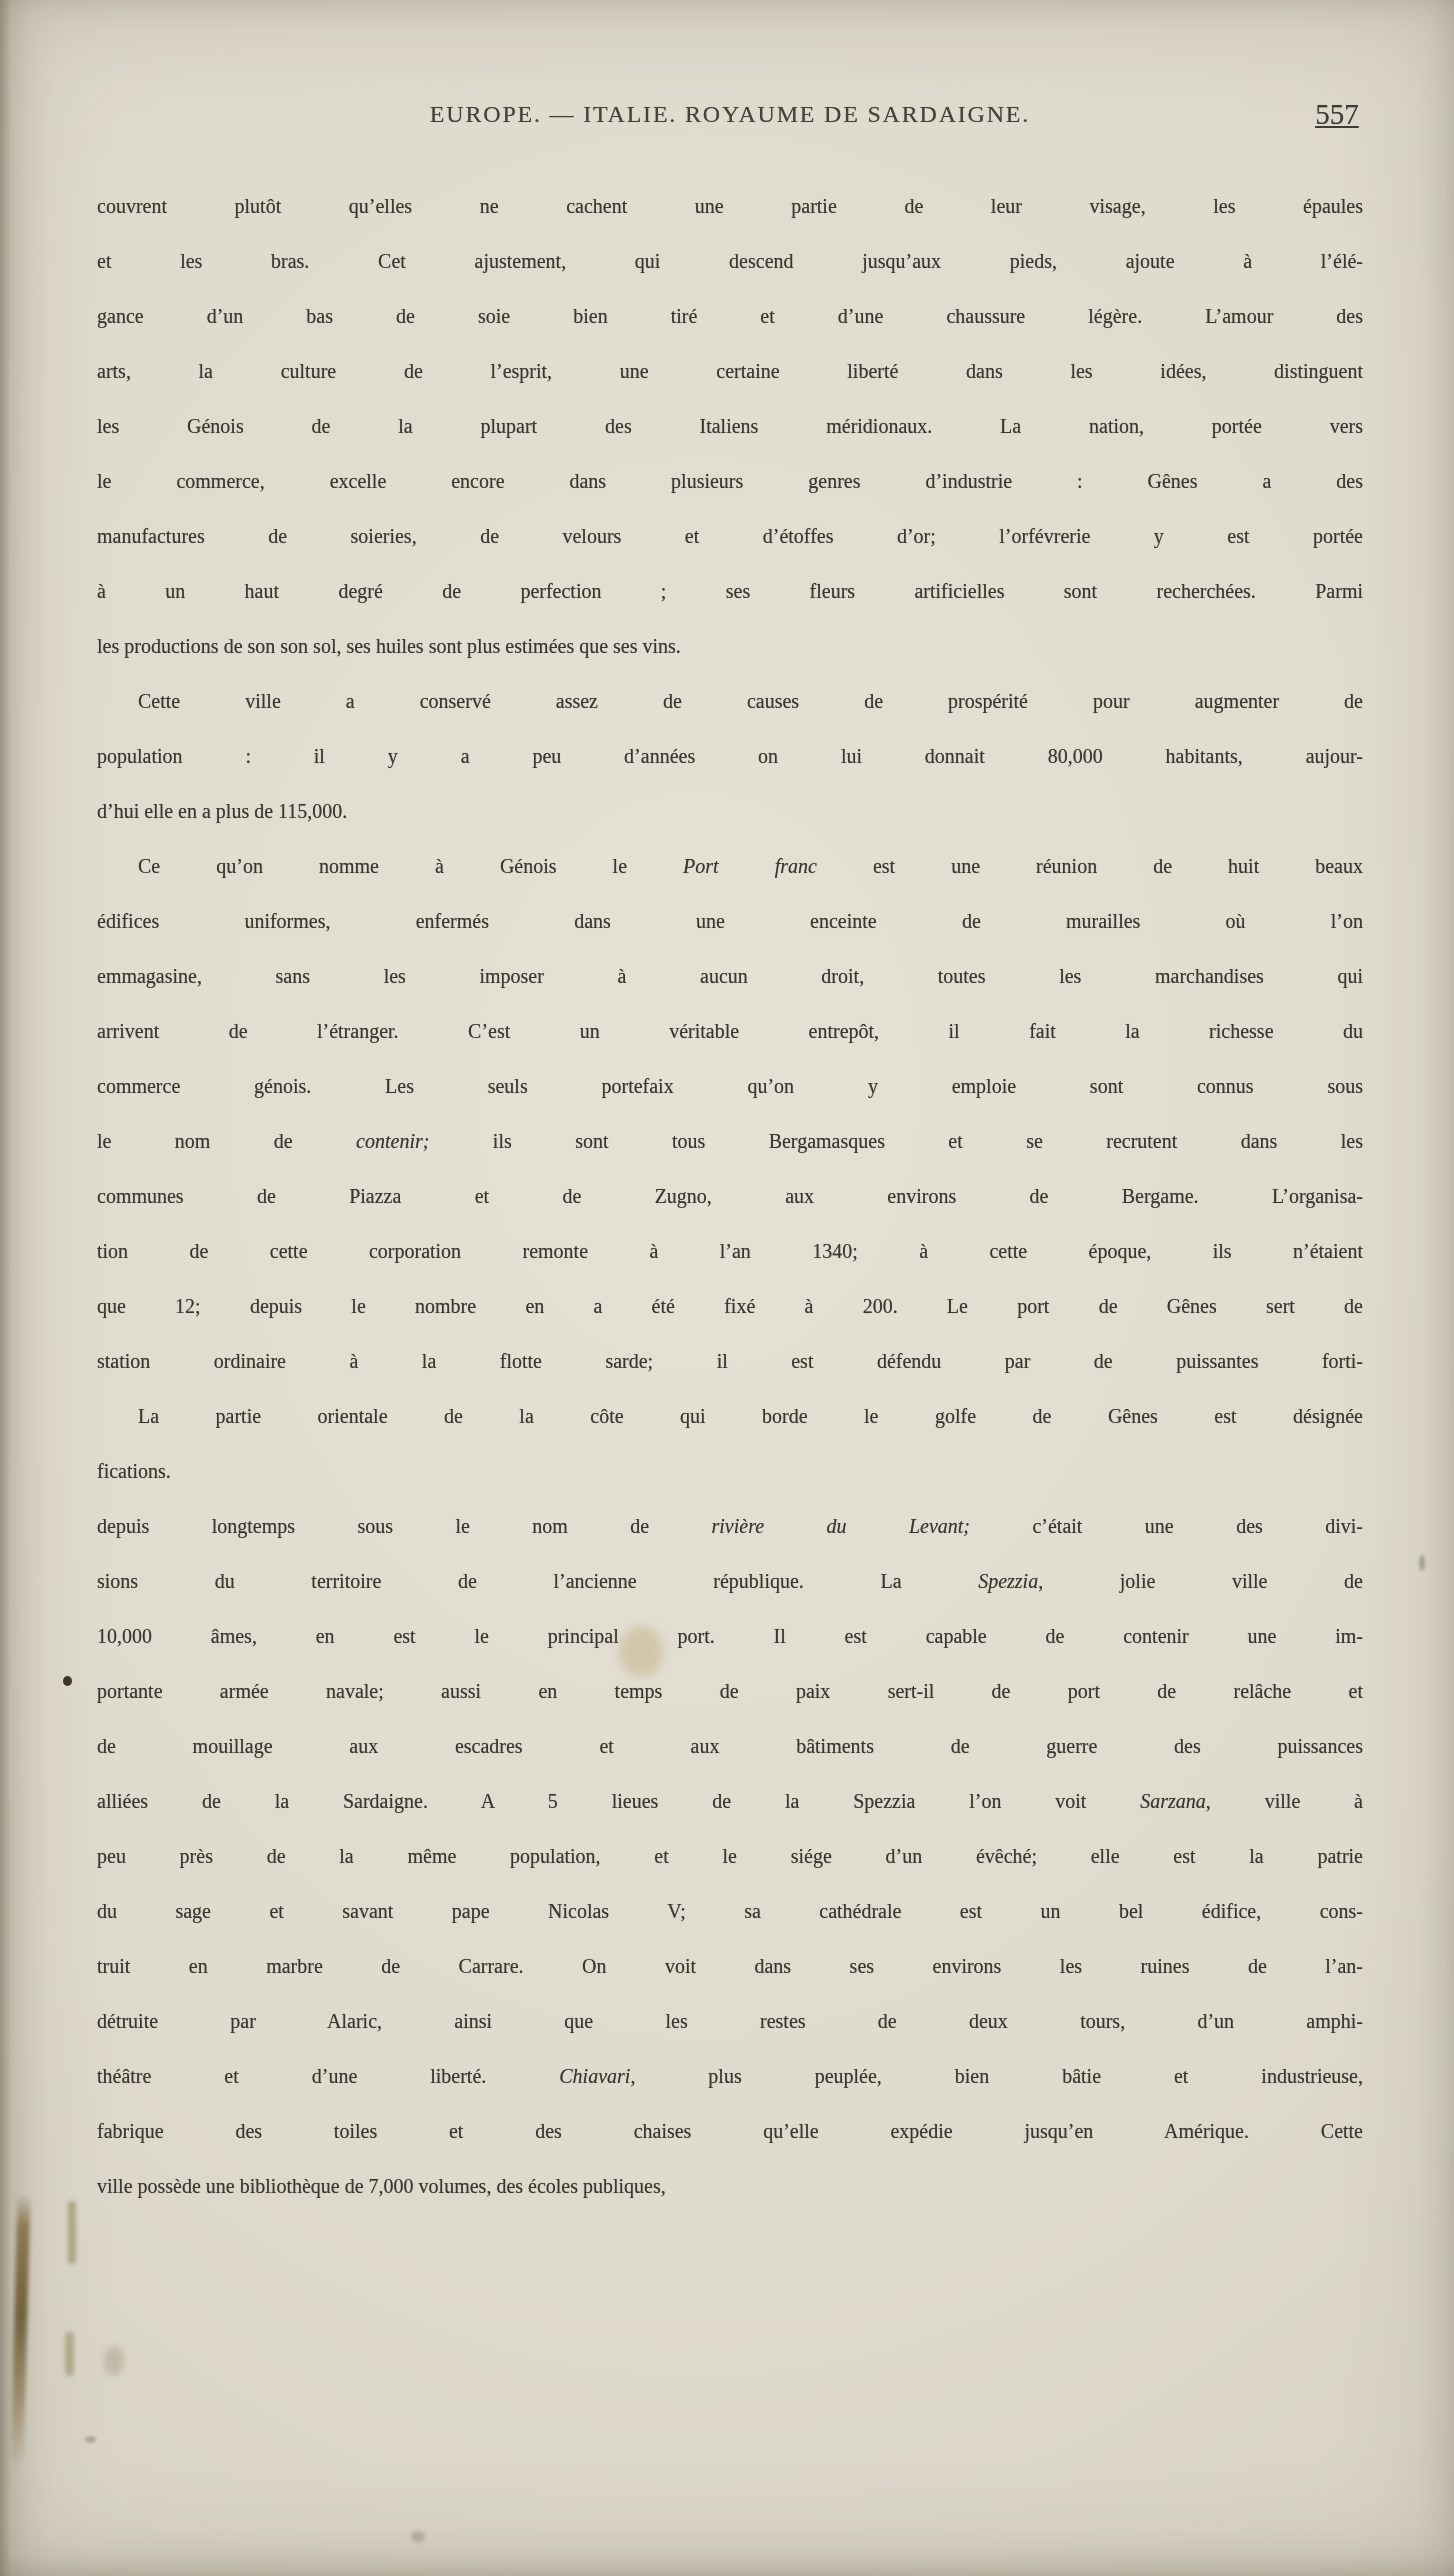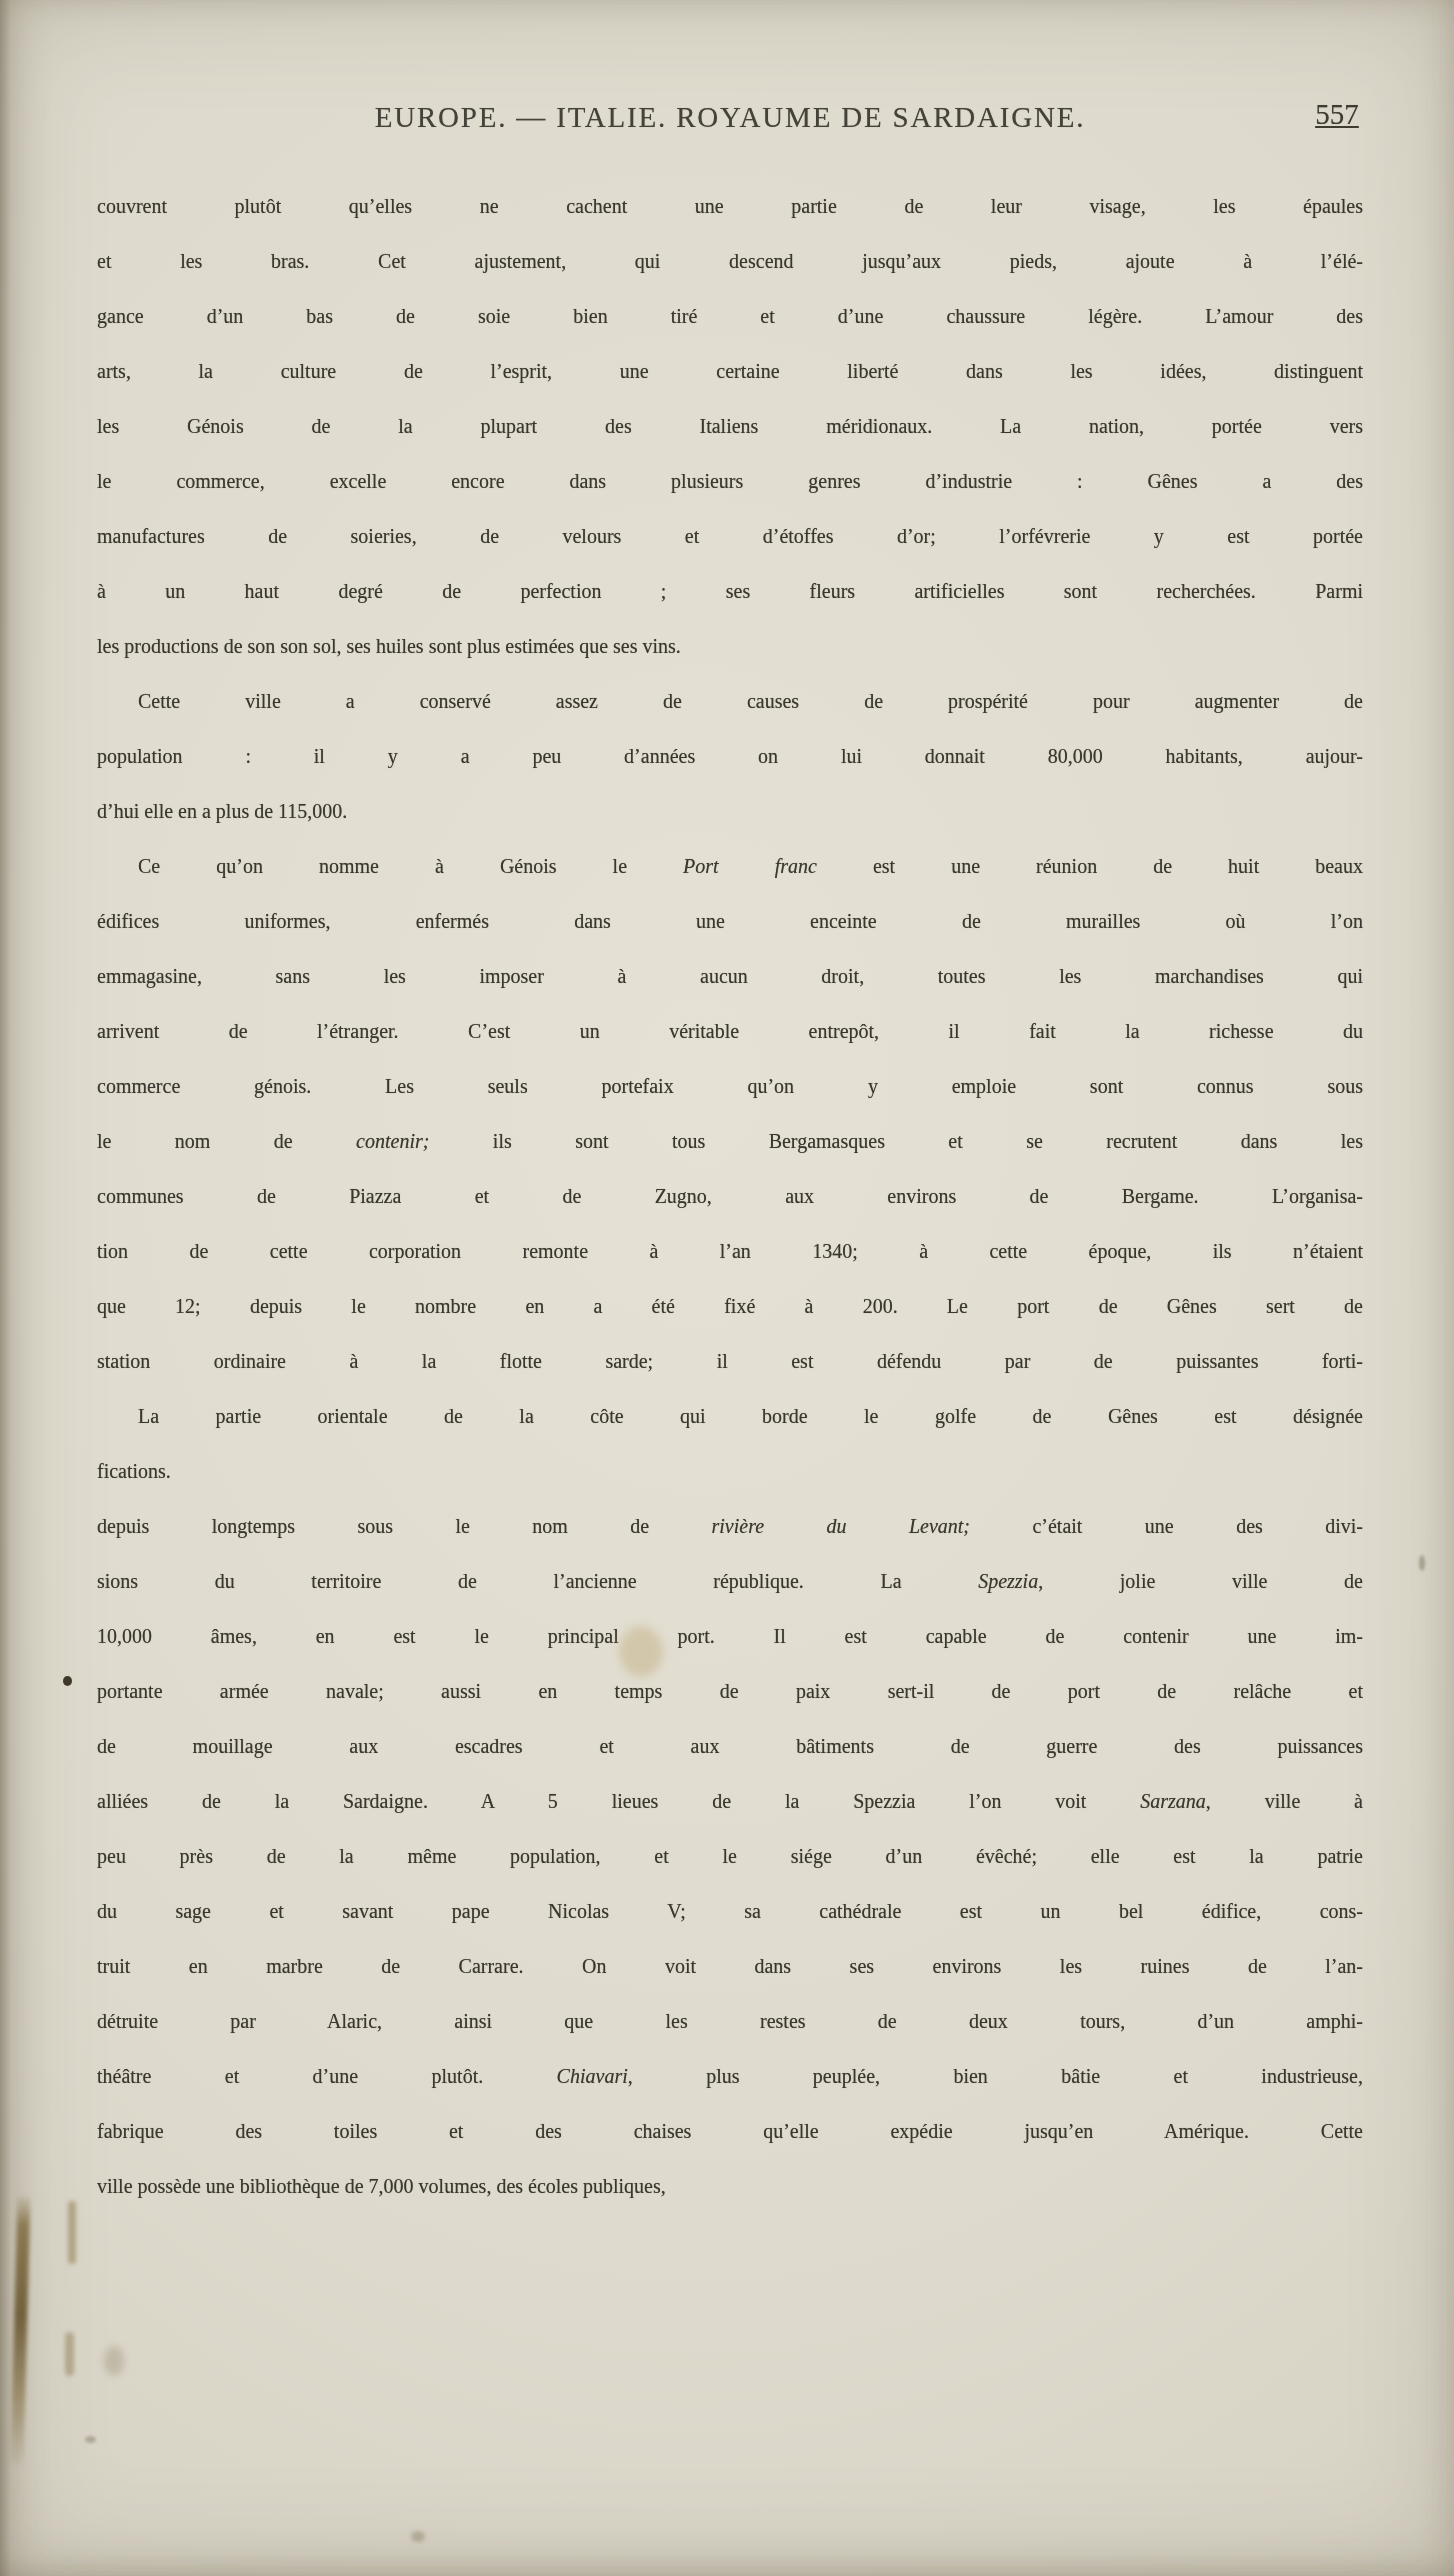--- a/index.html
+++ b/index.html
@@ -17,21 +17,21 @@
       inset -15.7px 0 39px -20px rgba(92,82,60,.22),
       inset 0 -21.3px 50px -28.5px rgba(92,82,60,.25);
   }
   .edge-left {
     position:absolute; left:0; top:0; width:11.4px; height:100%;
     background:linear-gradient(90deg, rgba(105,95,75,.35), rgba(105,95,75,0));
   }
   
   .running-head { position:absolute; top:101px; left:97px; width:1266px; height:38px; }
   .head-title {
-    display:block; text-align:center; font-size:29px; letter-spacing:1.8px;
+    display:block; text-align:center; font-size:24px; letter-spacing:1.8px;
     color:#45423a; text-shadow:0 0 0.7px rgba(58,54,46,.5);
   }
   .page-number {
     position:absolute; right:4.3px; top:-2.8px; font-size:29px; color:#3e3b33;
     text-shadow:0 0 0.7px rgba(58,54,46,.5);
     text-decoration:underline;
   }
   
   .text-block { position:absolute; top:179px; left:97px; width:1266px; }
   .line {
@@ -114,21 +114,21 @@
       <div class="line"><span>depuis longtemps sous le nom de </span><span class="it">rivière du Levant;</span><span> c’était une des divi-</span></div>
       <div class="line"><span>sions du territoire de l’ancienne république. La </span><span class="it">Spezzia</span><span>, jolie ville de</span></div>
       <div class="line"><span>10,000 âmes, en est le principal port. Il est capable de contenir une im-</span></div>
       <div class="line"><span>portante armée navale; aussi en temps de paix sert-il de port de relâche et</span></div>
       <div class="line"><span>de mouillage aux escadres et aux bâtiments de guerre des puissances</span></div>
       <div class="line"><span>alliées de la Sardaigne. A 5 lieues de la Spezzia l’on voit </span><span class="it">Sarzana</span><span>, ville à</span></div>
       <div class="line"><span>peu près de la même population, et le siége d’un évêché; elle est la patrie</span></div>
       <div class="line"><span>du sage et savant pape Nicolas V; sa cathédrale est un bel édifice, cons-</span></div>
       <div class="line"><span>truit en marbre de Carrare. On voit dans ses environs les ruines de l’an-</span></div>
       <div class="line"><span>détruite par Alaric, ainsi que les restes de deux tours, d’un amphi-</span></div>
-      <div class="line"><span>théâtre et d’une plutôt. </span><span class="it">Chiavari</span><span>, plus peuplée, bien bâtie et industrieuse,</span></div>
+      <div class="line"><span>théâtre et d’une liberté. </span><span class="it">Chiavari</span><span>, plus peuplée, bien bâtie et industrieuse,</span></div>
       <div class="line"><span>fabrique des toiles et des chaises qu’elle expédie jusqu’en Amérique. Cette</span></div>
       <div class="line last"><span>ville possède une bibliothèque de 7,000 volumes, des écoles publiques,</span></div>
     </main>
 
   <div class="artifact stain-a"></div>
   <div class="artifact stain-b"></div>
   <div class="artifact stain-c"></div>
   <div class="artifact margin-dot"></div>
   <div class="artifact smudge-center"></div>
   <div class="artifact speck-1"></div>

